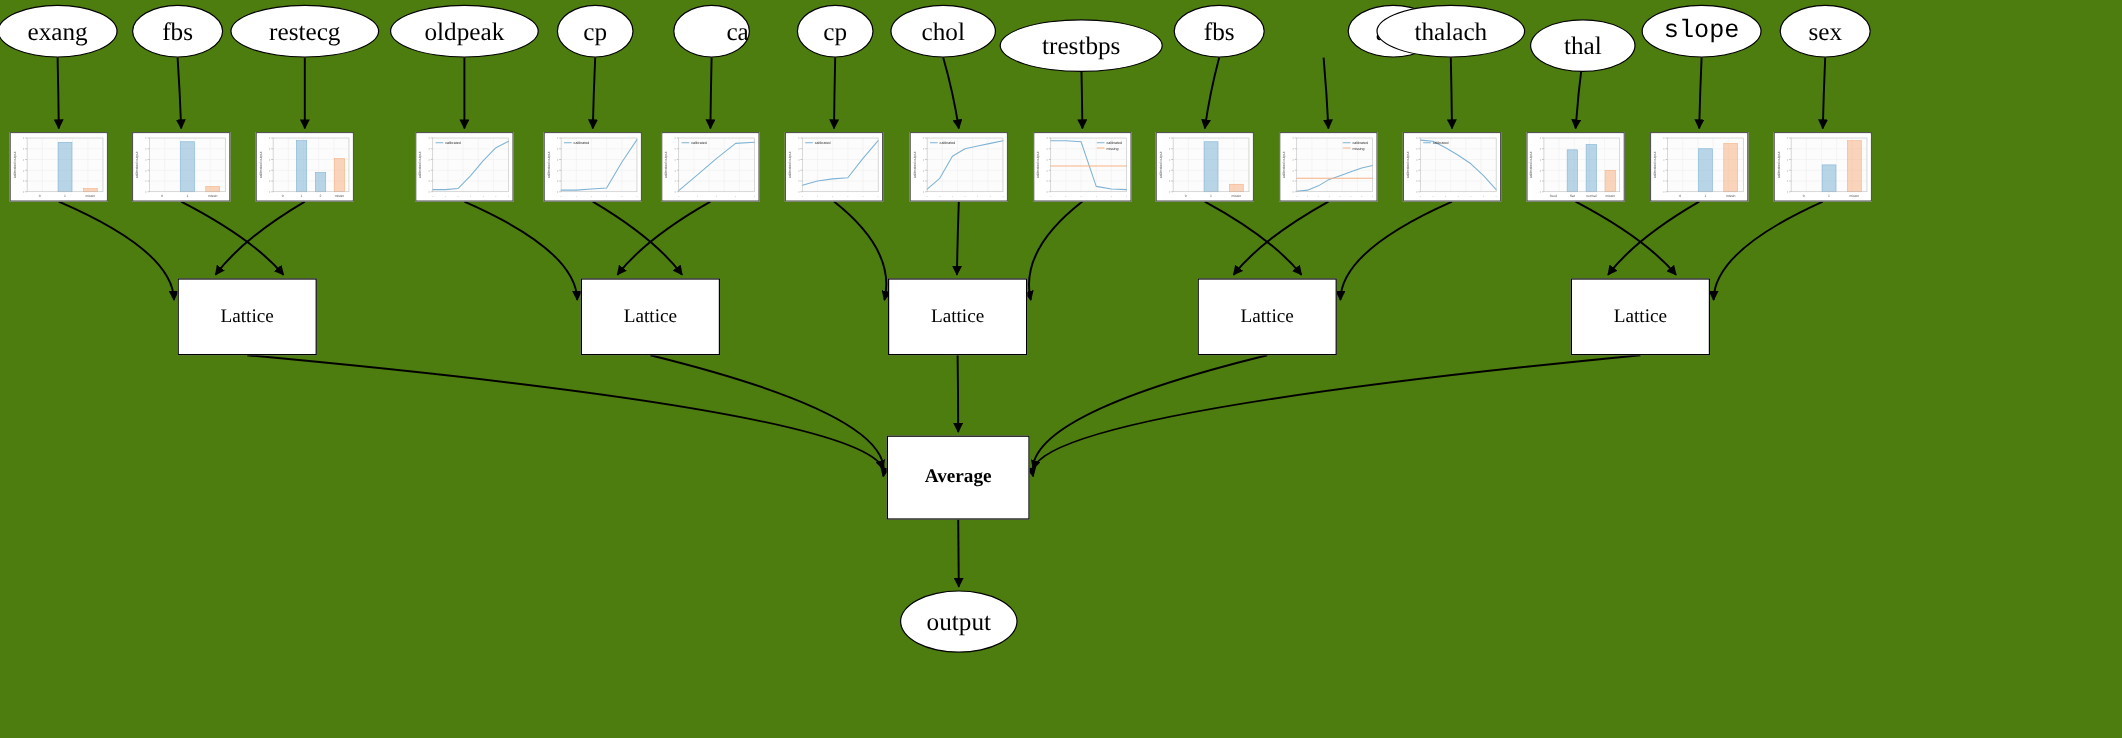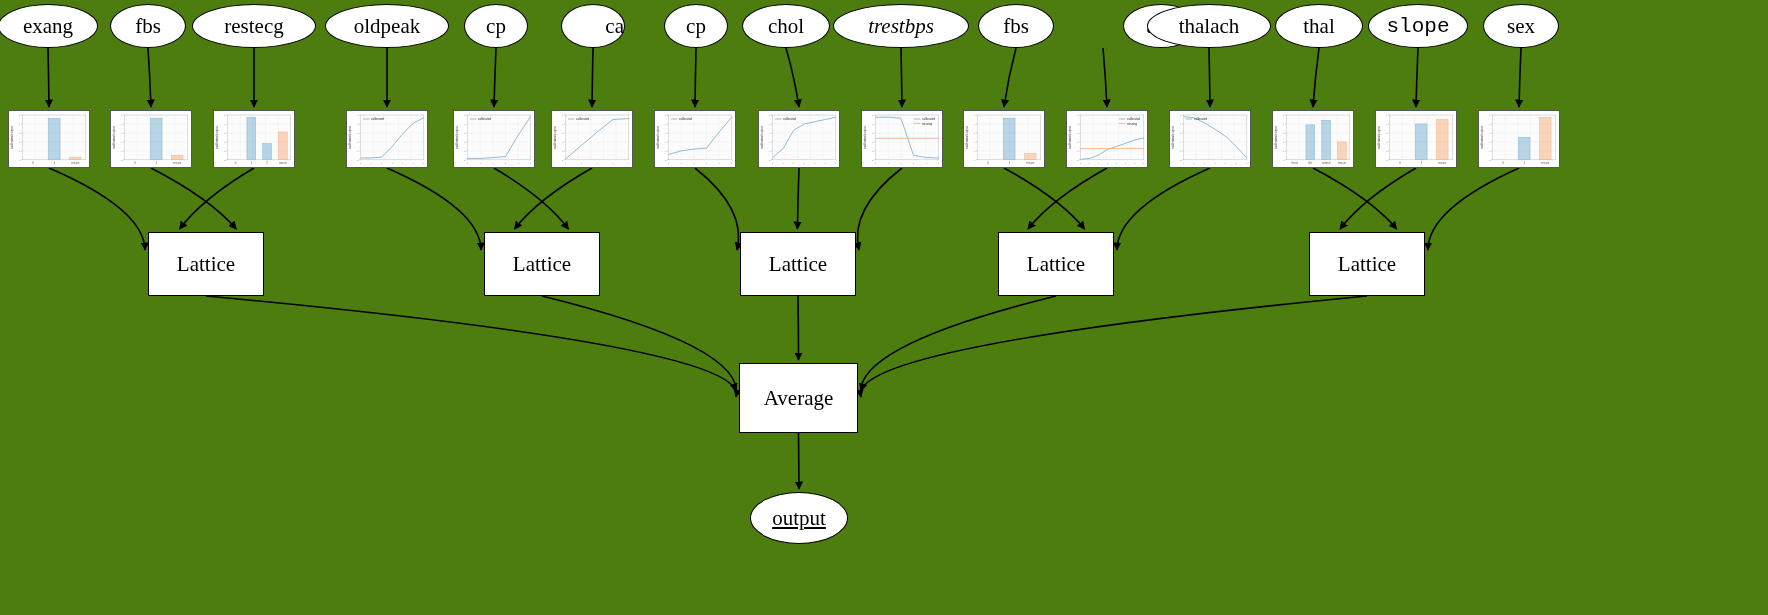--- a/index.html
+++ b/index.html
@@ -9,21 +9,21 @@
 
   .node-ellipse{
     position:absolute;border:1.3px solid #000;border-radius:50%;
     background:#fff;display:flex;align-items:center;justify-content:center;
     font-family:"Liberation Serif",serif;font-size:21px;color:#000;
     box-sizing:border-box;
   }
   .node-box{
     position:absolute;border:1.3px solid #000;background:#fff;
     display:flex;align-items:center;justify-content:center;
-    font-family:"Liberation Serif",serif;font-size:21px;color:#000;
+    font-family:"Liberation Serif",serif;font-size:16px;color:#000;
     box-sizing:border-box;
   }
   .thumb{
     position:absolute;border:1.2px solid #555;background:#fff;
     box-sizing:border-box;overflow:hidden;
   }
   .thumb svg{display:block;width:100%;height:100%;}
 </style>
 </head>
 <body>
@@ -100,33 +100,33 @@
       </div>
       <div class="node-ellipse" style="left: 561px; top: 4px; width: 64px; height: 44px; justify-content: flex-end;">
         <span>ca</span>
       </div>
       <div class="node-ellipse" style="left: 664px; top: 4px; width: 64px; height: 44px;">
         <span>cp</span>
       </div>
       <div class="node-ellipse" style="left: 742px; top: 4px; width: 88px; height: 44px;">
         <span>chol</span>
       </div>
-      <div class="node-ellipse" style="left: 833px; top: 4px; width: 136px; height: 44px; font-style: italic;">
+      <div class="node-ellipse" style="left: 833px; top: 16px; width: 136px; height: 44px;">
         <span>trestbps</span>
       </div>
       <div class="node-ellipse" style="left: 978px; top: 4px; width: 76px; height: 44px;">
         <span>fbs</span>
       </div>
       <div class="node-ellipse" style="left: 1123px; top: 4px; width: 76px; height: 44px; align-items: center;">
         <span>age</span>
       </div>
       <div class="node-ellipse" style="left: 1147px; top: 4px; width: 124px; height: 44px;">
         <span>thalach</span>
       </div>
-      <div class="node-ellipse" style="left: 1275px; top: 4px; width: 88px; height: 44px;">
+      <div class="node-ellipse" style="left: 1275px; top: 16px; width: 88px; height: 44px;">
         <span>thal</span>
       </div>
       <div class="node-ellipse" style="left: 1368px; top: 4px; width: 100px; height: 44px; font-family: Liberation Mono, monospace;">
         <span>slope</span>
       </div>
       <div class="node-ellipse" style="left: 1483px; top: 4px; width: 76px; height: 44px;">
         <span>sex</span>
       </div>
     </div>
   <div id="thumbs">
@@ -743,21 +743,21 @@
         <span>Lattice</span>
       </div>
       <div class="node-box" style="left: 998px; top: 232px; width: 116px; height: 64px;">
         <span>Lattice</span>
       </div>
       <div class="node-box" style="left: 1309px; top: 232px; width: 116px; height: 64px;">
         <span>Lattice</span>
       </div>
     </div>
 
-  <div class="node-box" id="average-node" style="left:739px;top:363px;width:119px;height:70px;">
+  <div class="node-box" id="average-node" style="left:739px;top:363px;width:119px;height:70px;font-weight:bold;">
     <span>Average</span>
   </div>
 
-  <div class="node-ellipse" id="output-node" style="left:750px;top:492px;width:98px;height:52px;text-decoration:underline;">
+  <div class="node-ellipse" id="output-node" style="left:750px;top:492px;width:98px;height:52px;">
     <span>output</span>
   </div>
 
 </div>
 
 </body></html>

